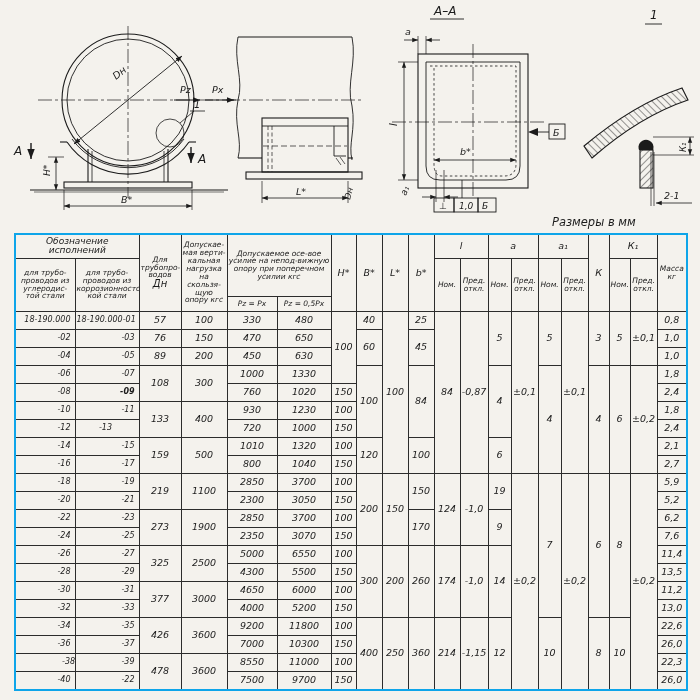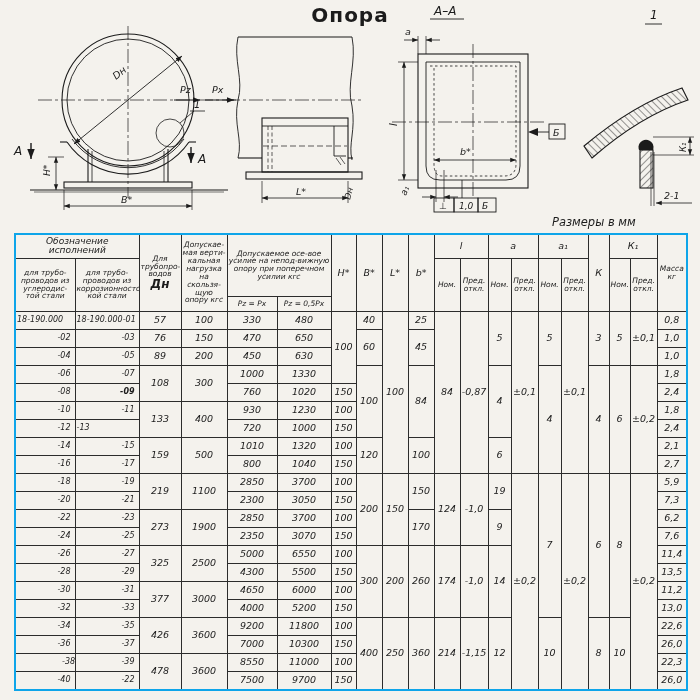--- a/index.html
+++ b/index.html
@@ -16,21 +16,20 @@
   .spec-table td{font-size:9.5px;height:17px;text-align:center;white-space:nowrap;}
   .spec-table td.small{font-size:8px;padding-right:4px;}
   tr.h1{height:24px;} tr.h2{height:38px;} tr.h3{height:15px;}
   th.grp{font-size:9px;} th.sym{font-size:9.5px;}
 </style>
 </head>
 <body>
 
 <div class="sheet">
 
-  <div class="main-title">Опора</div>
 
   <svg class="draw" width="700" height="232" viewBox="0 0 700 232">
     <defs>
       <marker id="ar" viewBox="0 0 10 10" refX="9" refY="5" markerWidth="8" markerHeight="8" orient="auto-start-reverse">
         <path d="M0,1.6 L9,5 L0,8.4 Z" fill="#1b1b1b"></path>
       </marker>
       <pattern id="hatch1" width="5" height="5" patternUnits="userSpaceOnUse" patternTransform="rotate(135)">
         <line x1="0" y1="0" x2="0" y2="5" stroke="#1b1b1b" stroke-width="0.9"></line>
       </pattern>
       <pattern id="hatch2" width="5" height="5" patternUnits="userSpaceOnUse" patternTransform="rotate(45)">
@@ -176,21 +175,21 @@
         <col style="width: 23px;">
         <col style="width: 27px;">
         <col style="width: 21px;">
         <col style="width: 21px;">
         <col style="width: 27px;">
         <col style="width: 30px;">
       </colgroup>
     <thead>
       <tr class="h1">
         <th colspan="2" class="grp">Обозначение исполнений</th>
-        <th rowspan="3"><span>Для трубопро-водов</span><br><span class="dnsym" style="font-size:12px;font-weight:bold;">Дн</span></th>
+        <th rowspan="3"><span>Для трубопро-водов</span><br><span class="dnsym" style="font-size:10px;">Дн</span></th>
         <th rowspan="3">Допускае-мая верти-кальная нагрузка на скользя-щую опору кгс</th>
         <th colspan="2" rowspan="2">Допускаемое осе-вое усилие на непод-вижную опору при поперечном усилии кгс</th>
         <th rowspan="3" class="sym">Н*</th>
         <th rowspan="3" class="sym">В*</th>
         <th rowspan="3" class="sym">L*</th>
         <th rowspan="3" class="sym">b*</th>
         <th colspan="2" class="sym">l</th>
         <th colspan="2" class="sym">a</th>
         <th colspan="2" class="sym">а₁</th>
         <th rowspan="3" class="sym">К</th>
@@ -209,21 +208,21 @@
         <th rowspan="2">Ном.</th>
         <th rowspan="2">Пред. откл.</th>
       </tr>
       <tr class="h3">
         <th>Рz = Рх</th>
         <th>Рz = 0,5Рх</th>
       </tr>
     </thead>
     <tbody>
         <tr>
-          <td class="small" style="text-align: left;">18-190.000</td>
+          <td class="small" style="text-align: right;">18-190.000</td>
           <td class="small" style="text-align: right;">18-190.000-01</td>
           <td>57</td>
           <td>100</td>
           <td>330</td>
           <td>480</td>
           <td rowspan="4">100</td>
           <td>40</td>
           <td rowspan="9">100</td>
           <td>25</td>
           <td rowspan="9">84</td>
@@ -286,21 +285,21 @@
           <td class="small" style="text-align: right;">-11</td>
           <td rowspan="2">133</td>
           <td rowspan="2">400</td>
           <td>930</td>
           <td>1230</td>
           <td>100</td>
           <td>1,8</td>
         </tr>
         <tr>
           <td class="small" style="text-align: right;">-12</td>
-          <td class="small" style="text-align: left;">-13</td>
+          <td class="small" style="text-align: center;">-13</td>
           <td>720</td>
           <td>1000</td>
           <td>150</td>
           <td>2,4</td>
         </tr>
         <tr>
           <td class="small" style="text-align: right;">-14</td>
           <td class="small" style="text-align: right;">-15</td>
           <td rowspan="2">159</td>
           <td rowspan="2">500</td>
@@ -341,21 +340,21 @@
           <td rowspan="8">8</td>
           <td rowspan="12">±0,2</td>
           <td>5,9</td>
         </tr>
         <tr>
           <td class="small" style="text-align: right;">-20</td>
           <td class="small" style="text-align: right;">-21</td>
           <td>2300</td>
           <td>3050</td>
           <td>150</td>
-          <td>7,3</td>
+          <td>5,2</td>
         </tr>
         <tr>
           <td class="small" style="text-align: right; margin-top: 27px;">-22</td>
           <td class="small" style="text-align: right;">-23</td>
           <td rowspan="2">273</td>
           <td rowspan="2">1900</td>
           <td>2850</td>
           <td>3700</td>
           <td>100</td>
           <td rowspan="2">170</td>

